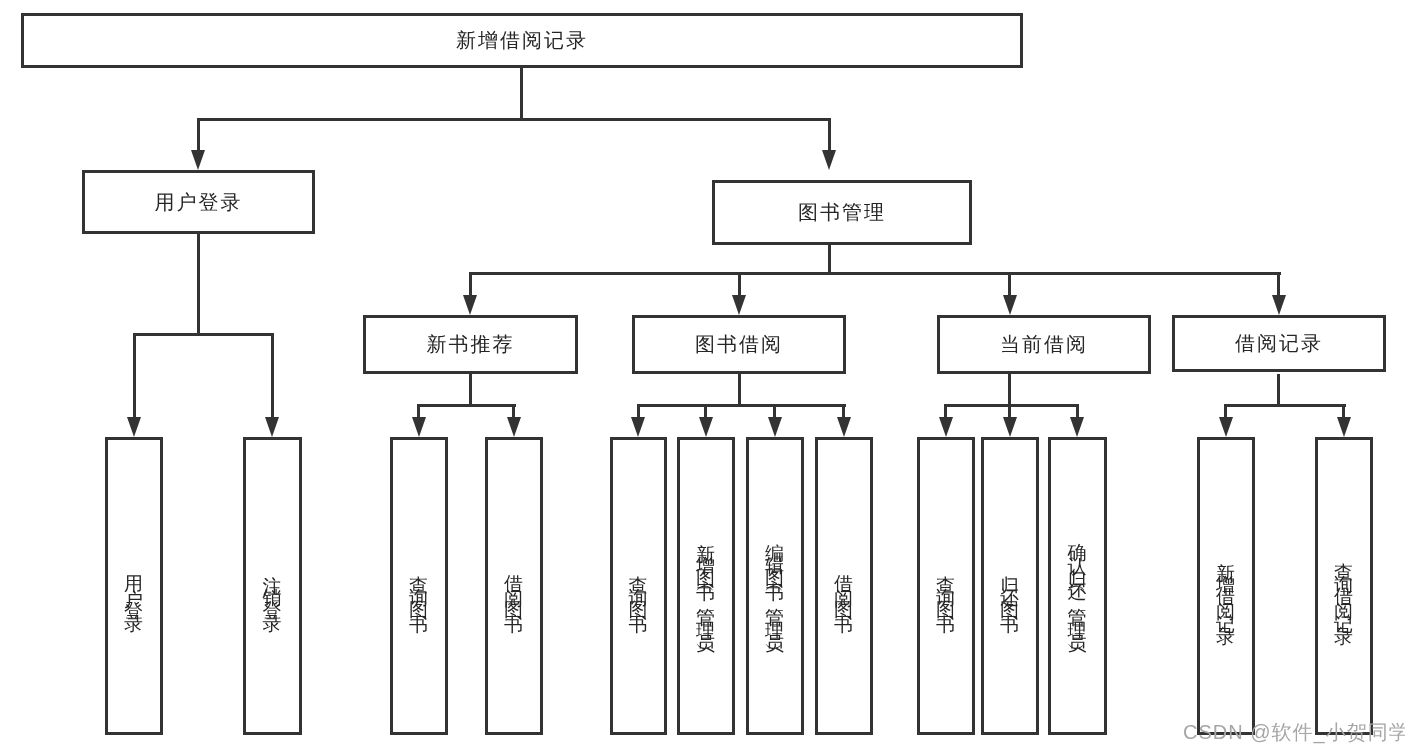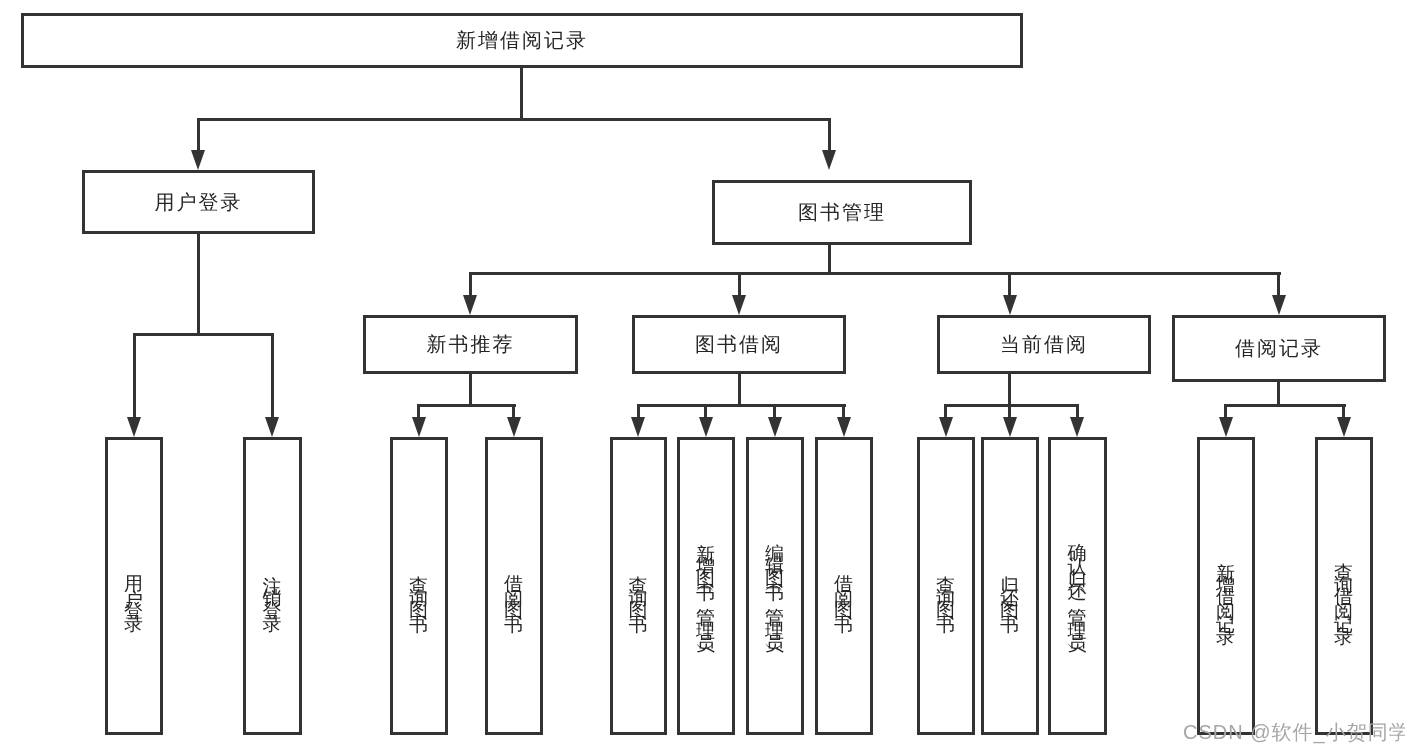--- a/index.html
+++ b/index.html
@@ -110,21 +110,21 @@
   <div class="vl" style="left:738px; top:274px; height:23px;"></div>
   <div class="arr" style="left:732px; top:295px;"></div>
   <div class="vl" style="left:1008px; top:274px; height:23px;"></div>
   <div class="arr" style="left:1003px; top:295px;"></div>
   <div class="vl" style="left:1277px; top:274px; height:23px;"></div>
   <div class="arr" style="left:1272px; top:295px;"></div>
 
   <div class="box" style="left:363px; top:315px; width:215px; height:59px;">新书推荐</div>
   <div class="box" style="left:632px; top:315px; width:214px; height:59px;">图书借阅</div>
   <div class="box" style="left:937px; top:315px; width:214px; height:59px;">当前借阅</div>
-  <div class="box" style="left:1172px; top:315px; width:214px; height:67px;">借阅记录</div>
+  <div class="box" style="left:1172px; top:315px; width:214px; height:57px;">借阅记录</div>
 
   <div class="vl" style="left:469px; top:374px; height:33px;"></div>
   <div class="hl" style="left:417px; top:404px; width:99px;"></div>
   <div class="vl" style="left:417px; top:406px; height:13px;"></div>
   <div class="arr" style="left:412px; top:417px;"></div>
   <div class="vl" style="left:512px; top:406px; height:13px;"></div>
   <div class="arr" style="left:507px; top:417px;"></div>
 
   <div class="vl" style="left:738px; top:374px; height:33px;"></div>
   <div class="hl" style="left:637px; top:404px; width:209px;"></div>

